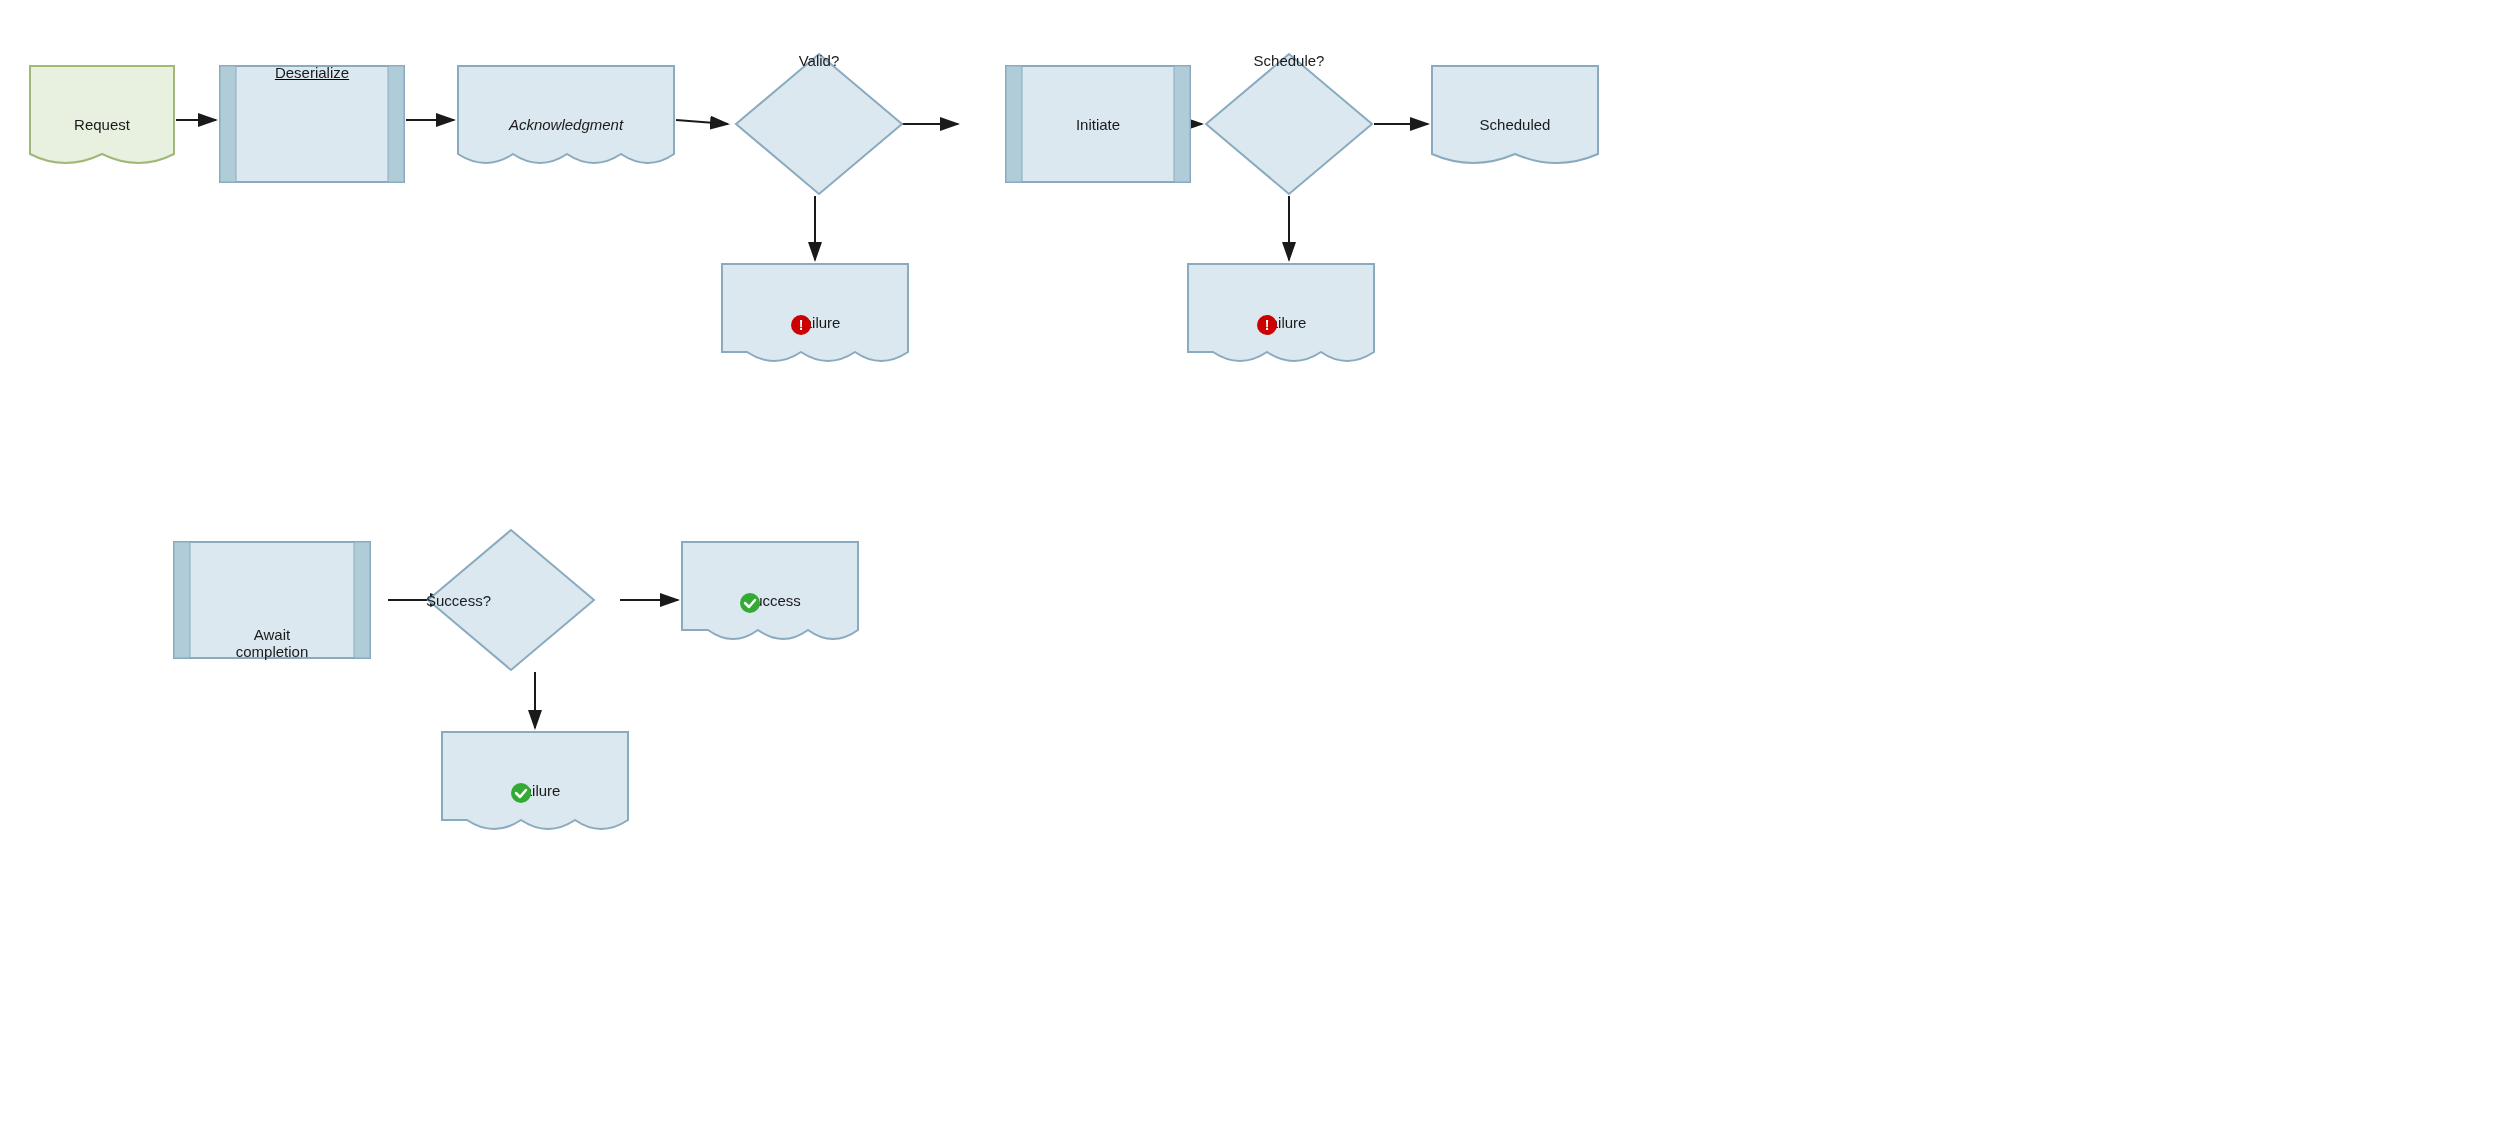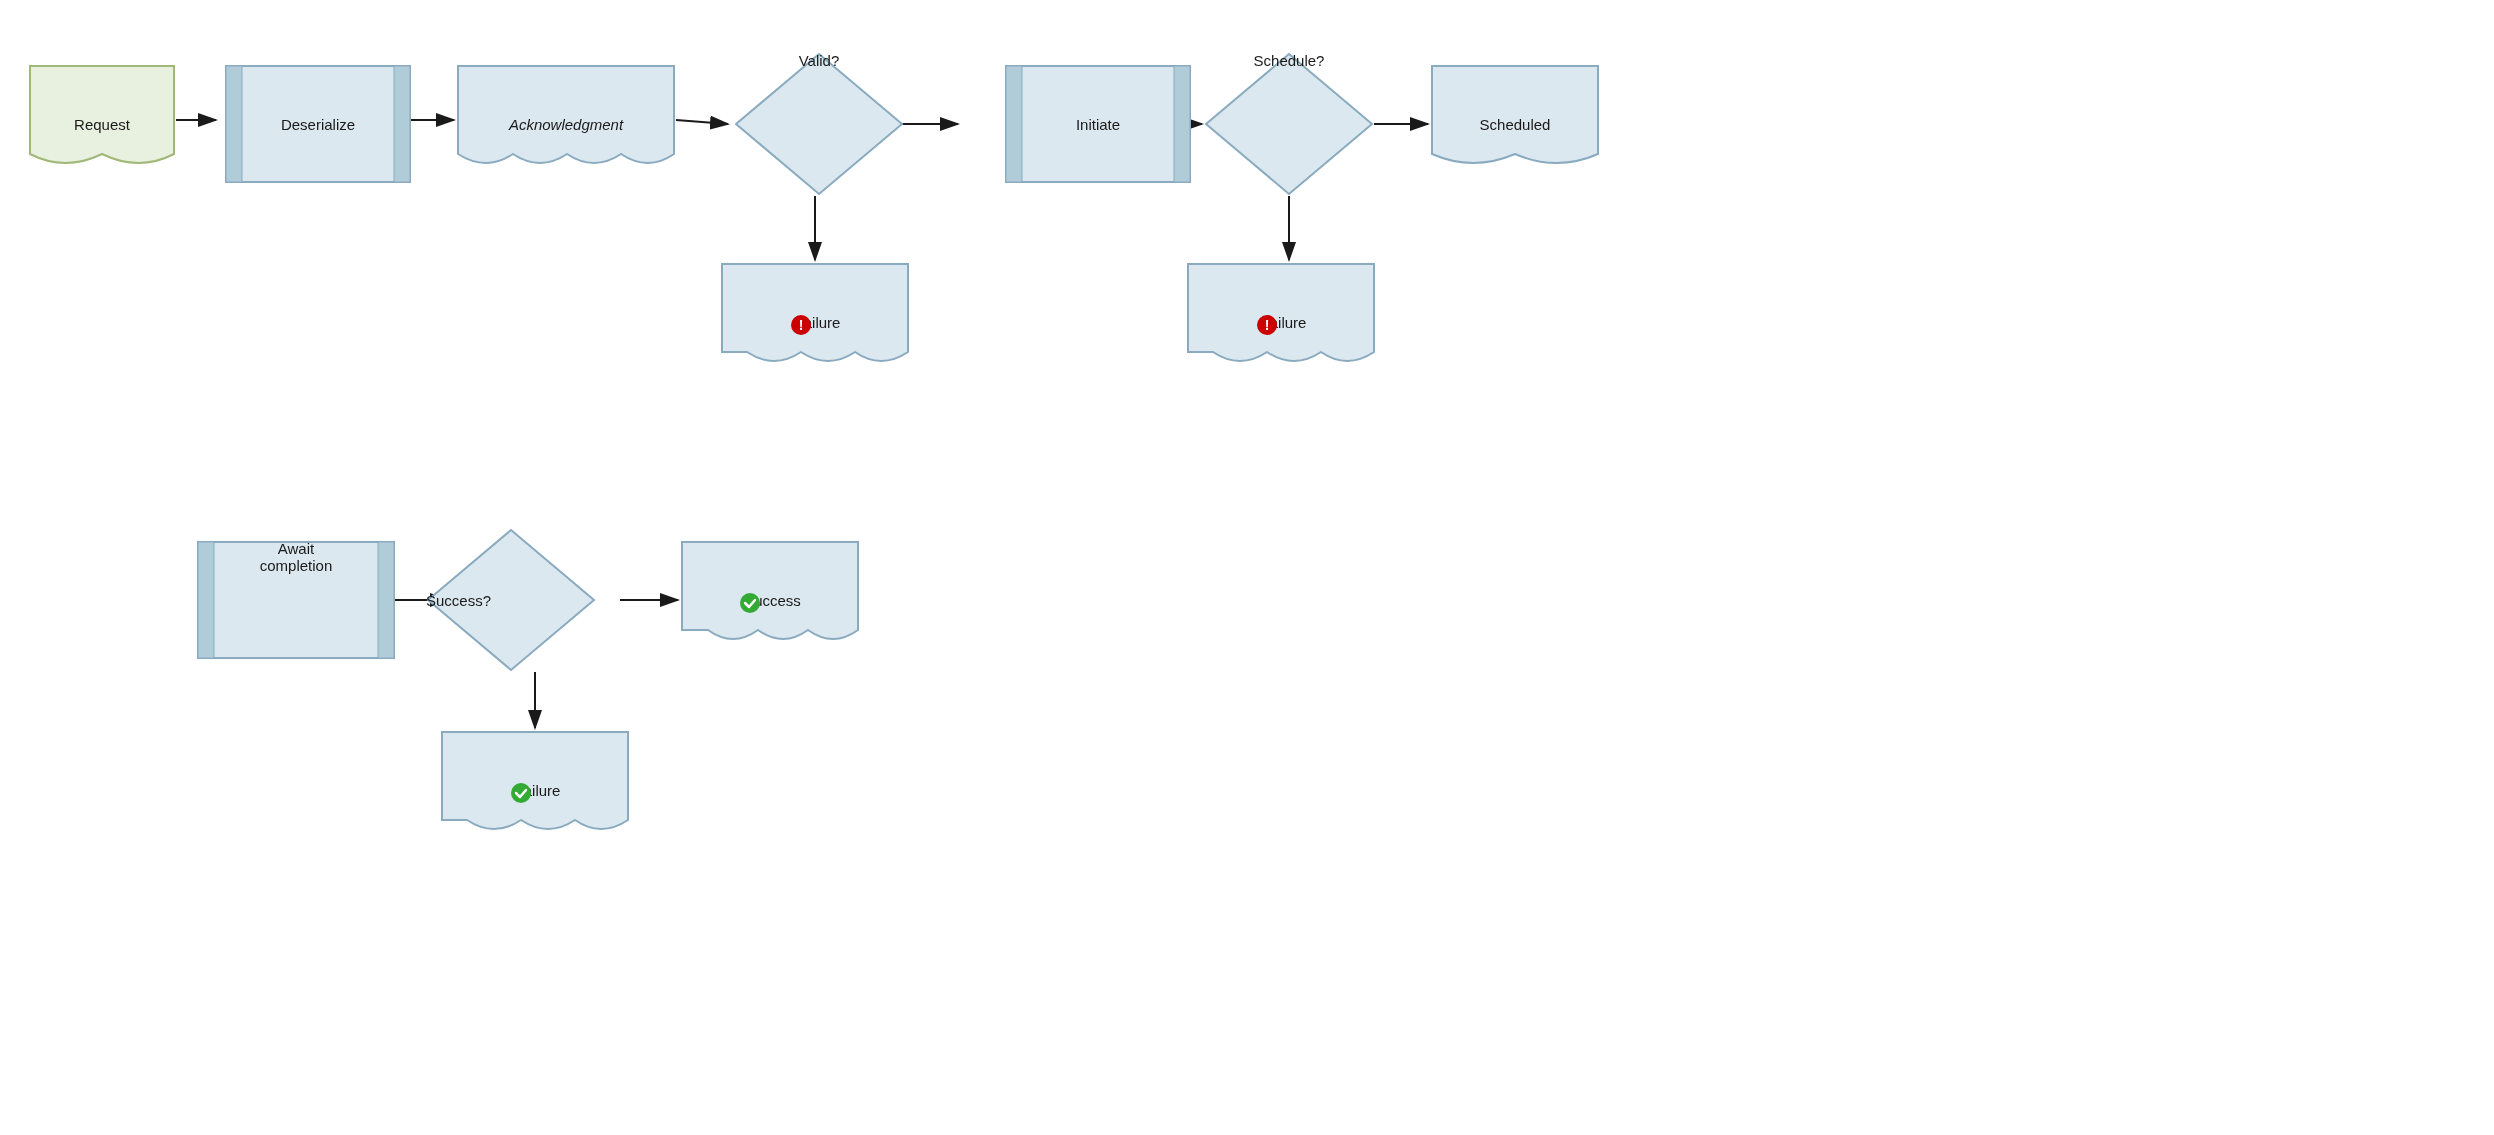--- a/index.html
+++ b/index.html
@@ -85,21 +85,21 @@
     <line x1="535" y1="672" x2="535" y2="728" stroke="#1a1a1a" stroke-width="2" marker-end="url(#arrowhead)"></line>
   </svg>
 
   <div class="svg-shape" style="left:28px; top:64px; width:148px; height:120px;">
     <svg viewBox="0 0 148 120" xmlns="http://www.w3.org/2000/svg" width="148" height="120">
       <path d="M2,2 L146,2 L146,90 Q111,108 74,90 Q37,108 2,90 Z" fill="#e8f0e0" stroke="#a0b878" stroke-width="2"></path>
     </svg>
     <span class="label node-label">Request</span>
   </div>
 
-  <div style="position:absolute; left:224px; top:64px; width:188px; height:120px; display:flex; align-items:center; justify-content:center;">
+  <div style="position:absolute; left:218px; top:64px; width:188px; height:120px; display:flex; align-items:flex-start; justify-content:center;text-decoration:underline;">
     <svg viewBox="0 0 188 120" xmlns="http://www.w3.org/2000/svg" width="188" height="120" style="position:absolute;top:0;left:0;">
       <rect x="2" y="2" width="184" height="116" fill="#dce8f0" stroke="#8aabbf" stroke-width="2"></rect>
       <rect x="2" y="2" width="16" height="116" fill="#b0ccd8" stroke="#8aabbf" stroke-width="1"></rect>
       <rect x="170" y="2" width="16" height="116" fill="#b0ccd8" stroke="#8aabbf" stroke-width="1"></rect>
     </svg>
     <span class="node-label" style="position:relative;z-index:1;">Deserialize</span>
   </div>
 
   <div class="svg-shape" style="left:456px; top:64px; width:220px; height:120px;font-style:italic;">
     <svg viewBox="0 0 220 120" xmlns="http://www.w3.org/2000/svg" width="220" height="120">
@@ -161,21 +161,21 @@
       <span style="font-size:20px;">
           <svg width="22" height="22" viewBox="0 0 22 22">
             <circle cx="11" cy="11" r="10" fill="#cc0000"></circle>
             <text x="11" y="16" text-anchor="middle" fill="white" font-size="14" font-weight="bold">!</text>
           </svg>
         </span>
       <span>Failure</span>
     </span>
   </div>
 
-  <div style="position:absolute; left:196px; top:540px; width:200px; height:120px; display:flex; align-items:flex-start; justify-content:center;">
+  <div style="position:absolute; left:172px; top:540px; width:200px; height:120px; display:flex; align-items:flex-end; justify-content:center;">
     <svg viewBox="0 0 200 120" xmlns="http://www.w3.org/2000/svg" width="200" height="120" style="position:absolute;top:0;left:0;">
       <rect x="2" y="2" width="196" height="116" fill="#dce8f0" stroke="#8aabbf" stroke-width="2"></rect>
       <rect x="2" y="2" width="16" height="116" fill="#b0ccd8" stroke="#8aabbf" stroke-width="1"></rect>
       <rect x="182" y="2" width="16" height="116" fill="#b0ccd8" stroke="#8aabbf" stroke-width="1"></rect>
     </svg>
     <span class="node-label" style="position:relative;z-index:1;text-align:center;white-space:pre-line;">Await
 completion</span>
   </div>
 
   <div style="position:absolute; left:426px; top:528px; width:170px; height:144px; display:flex; align-items:center; ">

